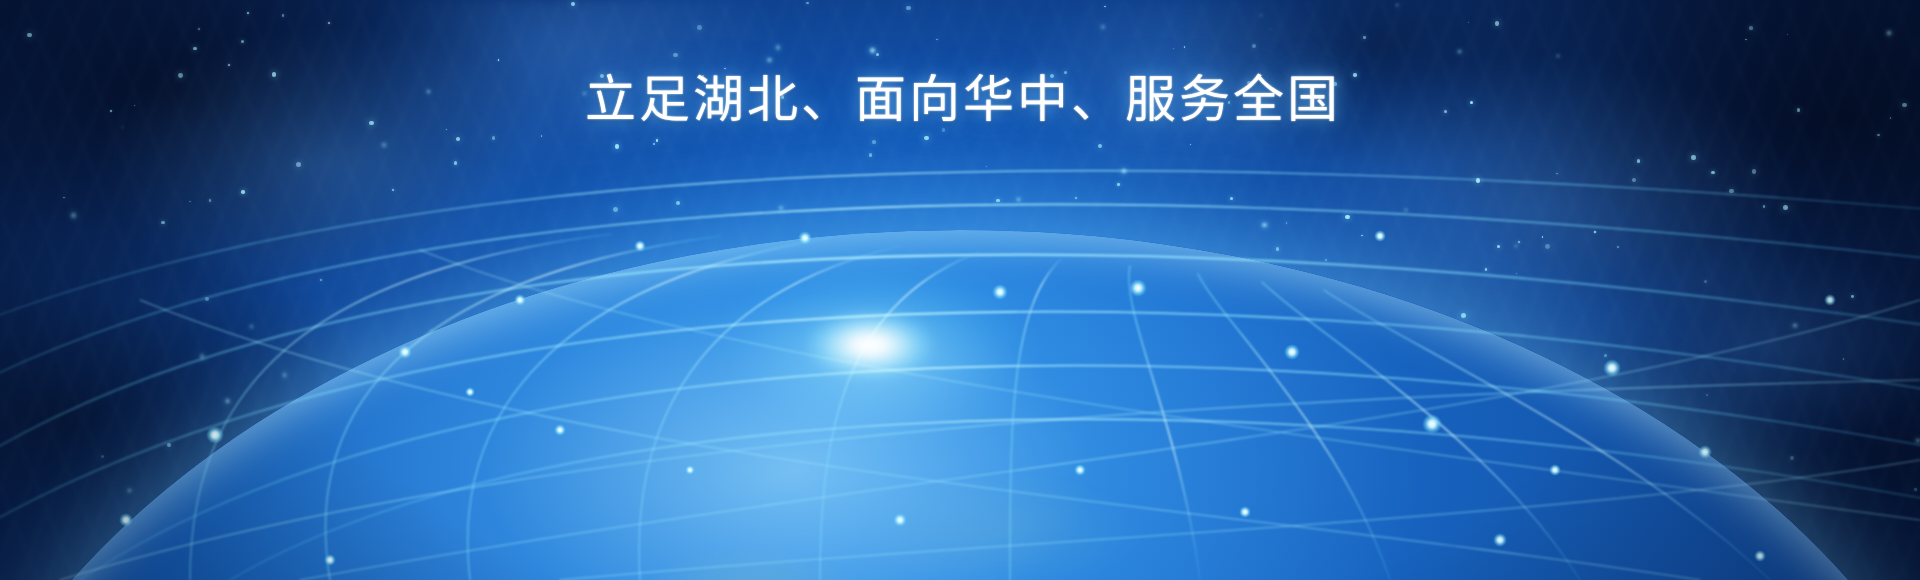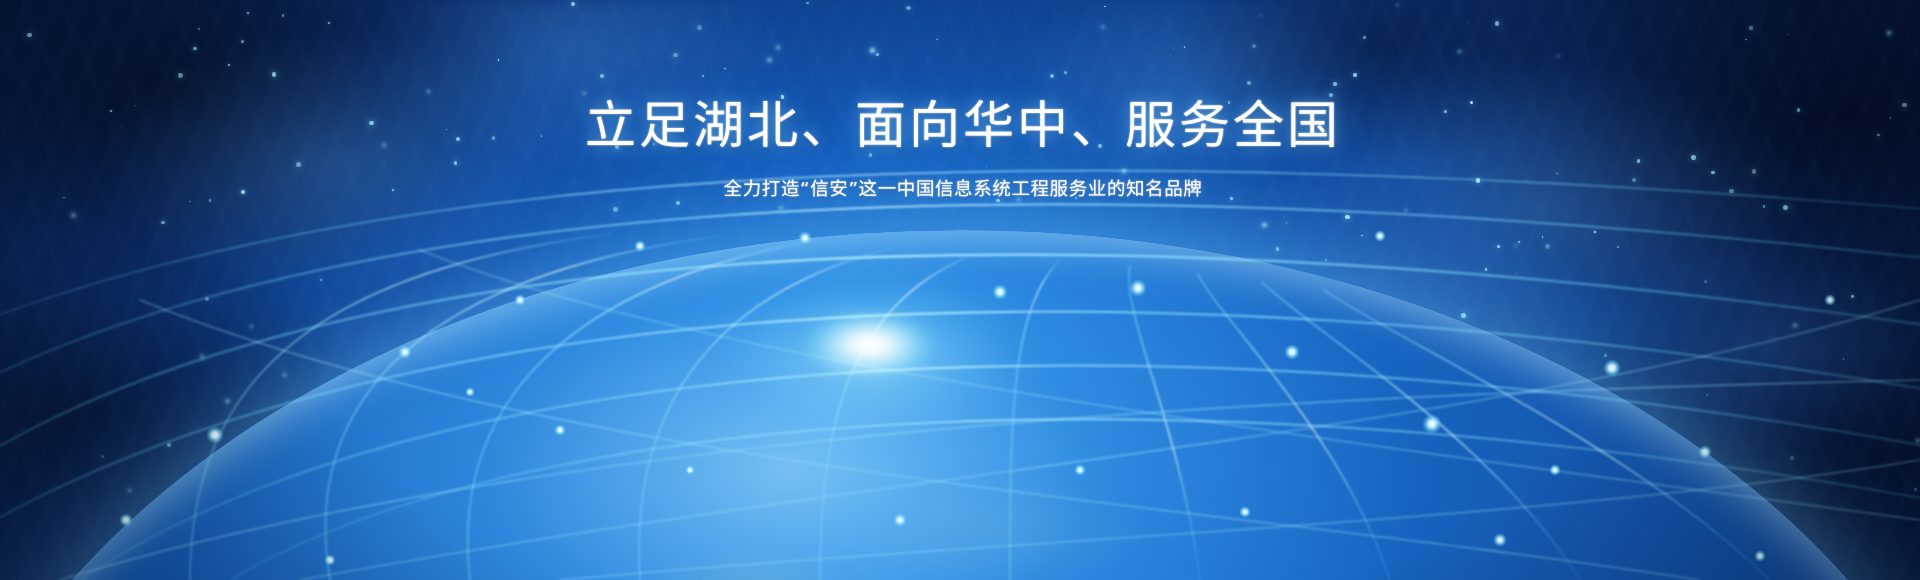--- a/index.html
+++ b/index.html
@@ -107,21 +107,20 @@
     background:
       radial-gradient(ellipse 1400px 760px at 50% 52%, rgba(0,0,0,0) 46%, rgba(2,10,30,.34) 78%, rgba(1,6,22,.62) 100%);
     pointer-events:none;
   }
 
   
   .copy{
     position:absolute;left:6px;right:0;top:72px;
     text-align:center;
     pointer-events:none;
-    margin-top:26px;
   }
   .headline{
     margin:0;
     font-size:51px;
     line-height:1.1;
     font-weight:400;
     letter-spacing:3px;
     color:#ffffff;
     text-shadow:
       0 0 2px rgba(255,255,255,.9),
@@ -431,16 +430,15 @@
     </svg>
   </div>
 
   <div class="hotspot2"></div>
   <div class="hotspot"></div>
 
   <div class="layer vignette"></div>
 
   <div class="copy">
     <h1 class="headline">立足湖北、面向华中、服务全国</h1>
-    <p class="subline">全力打造“信安”这一中国信息系统工程服务业的知名品牌</p>
   </div>
 
 </div>
 
 </body></html>

